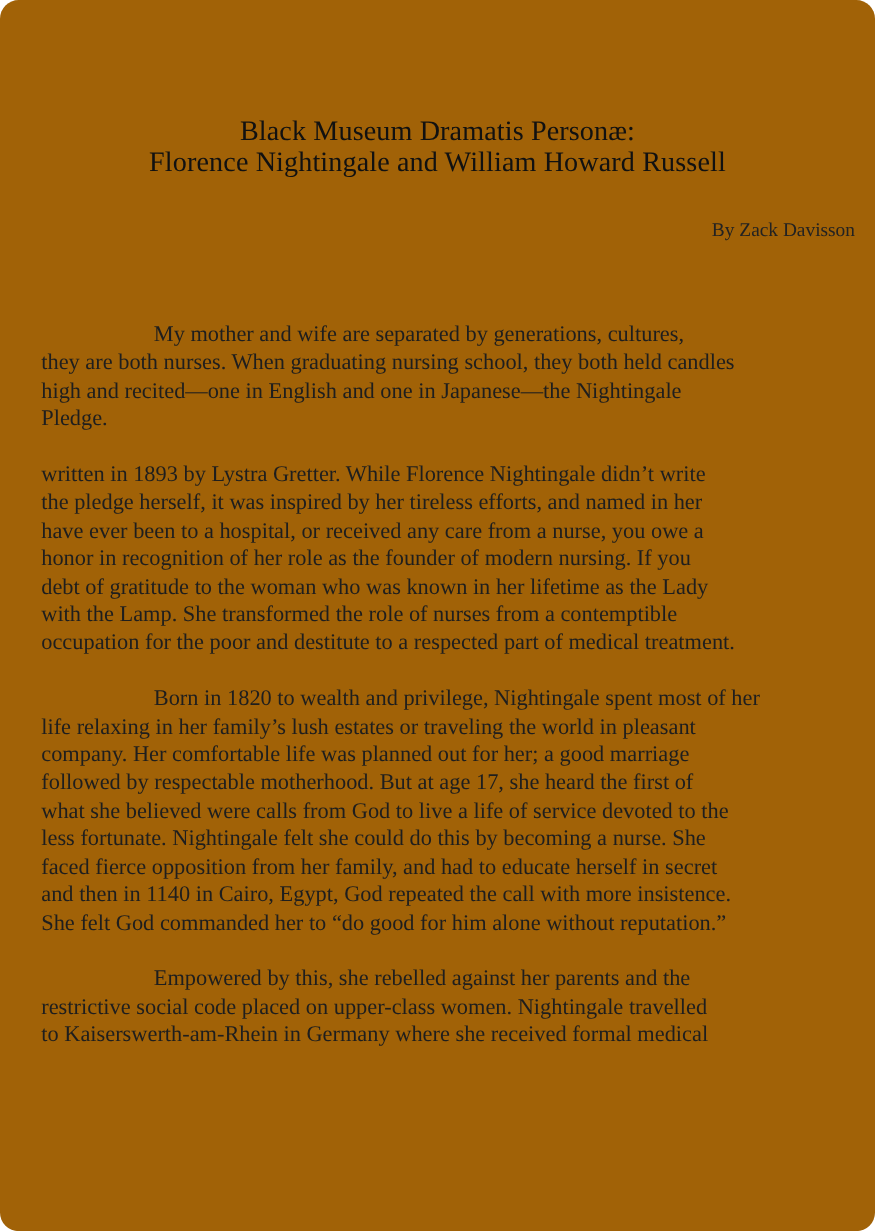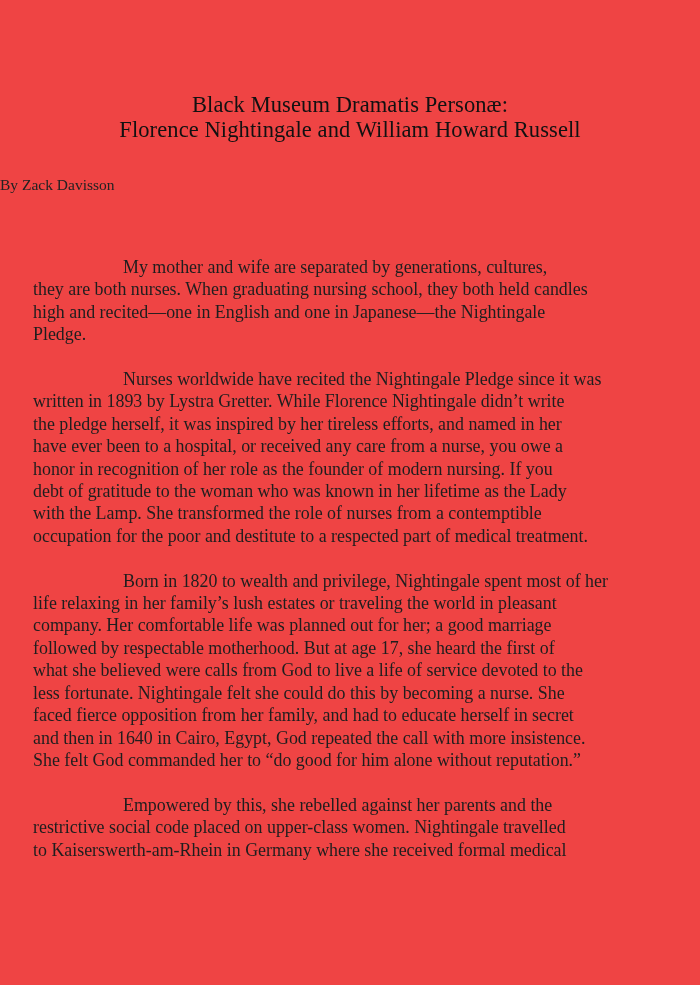--- a/index.html
+++ b/index.html
@@ -13,21 +13,22 @@
     overflow: hidden;
     position: relative;
     color: #1a1a1a;
   }
   .page {
     position: absolute;
     left: 0;
     top: 0;
     width: 700px;
     height: 985px;
-    background: #ef4444;
+    background: #a16207;
+    border-radius: 15px;
   }
   .title-block {
     position: absolute;
     top: 92px;
     left: 0;
     width: 700px;
     text-align: center;
   }
   .title-line {
     font-family: "Liberation Serif", "DejaVu Serif", serif;
@@ -37,21 +38,21 @@
     color: #111111;
     white-space: nowrap;
     font-weight: normal;
     margin: 0;
   }
   .byline {
     position: absolute;
     top: 175px;
     left: 0;
     width: 684px;
-    text-align: left;
+    text-align: right;
     font-family: "Liberation Serif", "DejaVu Serif", serif;
     font-size: 15.5px;
     line-height: 20px;
     color: #222222;
   }
   .body {
     position: absolute;
     left: 33px;
     top: 256px;
     width: 660px;
@@ -86,39 +87,38 @@
   <div class="body">
 
     <p class="para">
       <span class="line indent">My mother and wife are separated by generations, cultures,</span>
       <span class="line">they are both nurses. When graduating nursing school, they both held candles</span>
       <span class="line">high and recited—one in English and one in Japanese—the Nightingale</span>
       <span class="line">Pledge.</span>
     </p>
 
     <p class="para">
-      <span class="line indent">Nurses worldwide have recited the Nightingale Pledge since it was</span>
       <span class="line">written in 1893 by Lystra Gretter. While Florence Nightingale didn’t write</span>
       <span class="line">the pledge herself, it was inspired by her tireless efforts, and named in her</span>
       <span class="line">have ever been to a hospital, or received any care from a nurse, you owe a</span>
       <span class="line">honor in recognition of her role as the founder of modern nursing. If you</span>
       <span class="line">debt of gratitude to the woman who was known in her lifetime as the Lady</span>
       <span class="line">with the Lamp. She transformed the role of nurses from a contemptible</span>
       <span class="line">occupation for the poor and destitute to a respected part of medical treatment.</span>
     </p>
 
     <p class="para">
       <span class="line indent">Born in 1820 to wealth and privilege, Nightingale spent most of her</span>
       <span class="line">life relaxing in her family’s lush estates or traveling the world in pleasant</span>
       <span class="line">company. Her comfortable life was planned out for her; a good marriage</span>
       <span class="line">followed by respectable motherhood. But at age 17, she heard the first of</span>
       <span class="line">what she believed were calls from God to live a life of service devoted to the</span>
       <span class="line">less fortunate. Nightingale felt she could do this by becoming a nurse. She</span>
       <span class="line">faced fierce opposition from her family, and had to educate herself in secret</span>
-      <span class="line">and then in 1640 in Cairo, Egypt, God repeated the call with more insistence.</span>
+      <span class="line">and then in 1140 in Cairo, Egypt, God repeated the call with more insistence.</span>
       <span class="line">She felt God commanded her to “do good for him alone without reputation.”</span>
     </p>
 
     <p class="para">
       <span class="line indent">Empowered by this, she rebelled against her parents and the</span>
       <span class="line">restrictive social code placed on upper-class women. Nightingale travelled</span>
       <span class="line">to Kaiserswerth-am-Rhein in Germany where she received formal medical</span>
     </p>
 
   </div>

